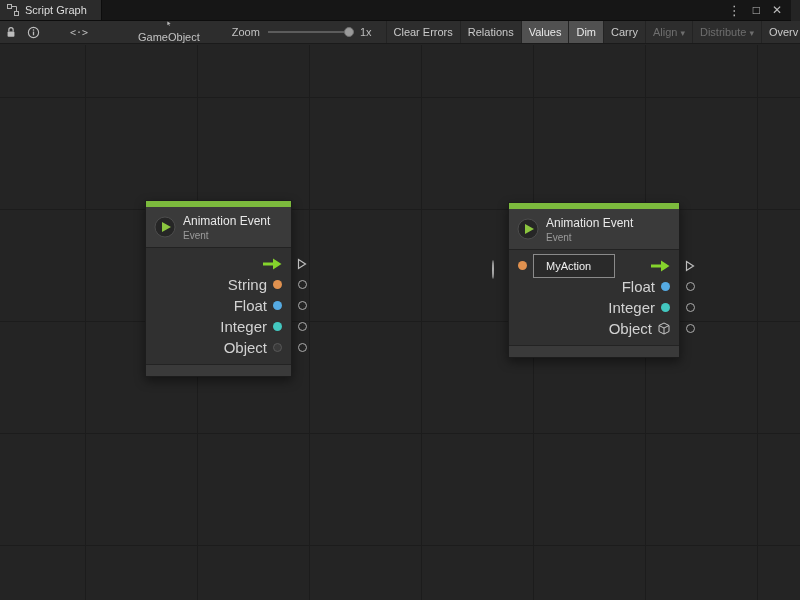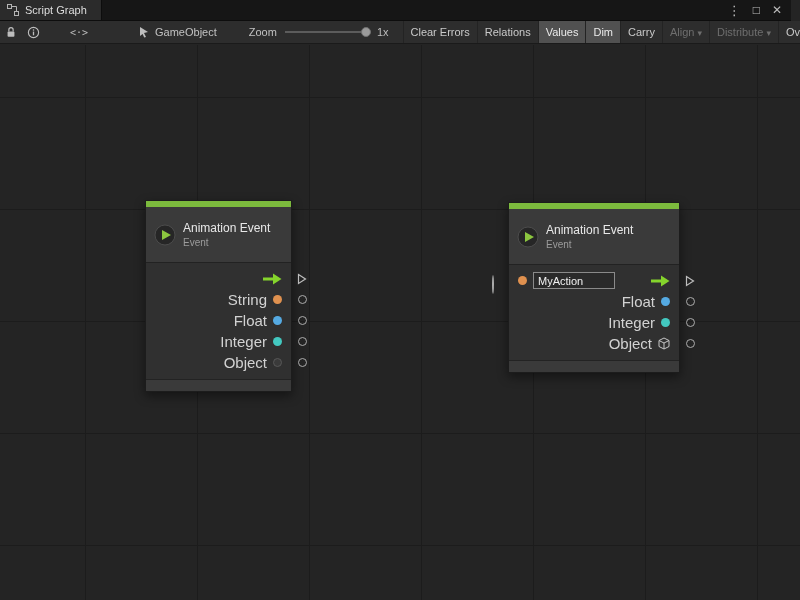--- a/index.html
+++ b/index.html
@@ -30,21 +30,21 @@
     position: absolute; top: 21px; left: 0; right: 0; height: 23px;
     background: #2d2d2d; border-bottom: 1px solid #1a1a1a;
     display: flex; align-items: stretch; font-size: 11px; color: #c9c9c9;
     overflow: hidden; white-space: nowrap;
   }
   .tb-icon {
     width: 22px; display: flex; align-items: center; justify-content: center;
     flex-shrink: 0;
   }
   .code-icon-text { font-family: "DejaVu Sans Mono", monospace; font-size: 10px; color: #bdbdbd; }
-  .go-chip { display: flex; align-items: center; gap: 5px; margin-left: 48px; flex-shrink: 0; }
+  .go-chip { display: flex; align-items: center; gap: 5px; margin-left: 48px; flex-shrink: 0; flex-direction: column; }
   .go-label { color: #c2c2c2; }
   .zoom-label { display: flex; align-items: center; margin-left: 32px; color: #c2c2c2; flex-shrink: 0; }
   .zoom-track {
     position: relative; width: 86px; height: 2px; background: #5c5c5c;
     align-self: center; margin: 0 6px 0 8px; flex-shrink: 0;
   }
   .zoom-handle {
     position: absolute; right: 0; top: -4px; width: 10px; height: 10px;
     border-radius: 50%; background: #9a9a9a; border: 1px solid #6e6e6e;
   }
@@ -72,21 +72,21 @@
 
   
   .node {
     position: absolute; background: #303030;
     border: 1px solid #1c1c1c; box-shadow: 0 4px 10px rgba(0,0,0,0.45);
   }
   .node1 { left: 145px; top: 155px; width: 147px; }
   .node2 { left: 508px; top: 157px; width: 172px; }
   .node-colorbar { height: 6px; background: #7cba3d; }
   .node-header {
-    height: 56px; background: #3a3a3a; display: flex; align-items: center;
+    height: 41px; background: #3a3a3a; display: flex; align-items: center;
     gap: 7px; padding: 0 8px; border-bottom: 1px solid #222222;
   }
   .node-title { font-size: 12px; color: #e8e8e8; }
   .node-subtitle { font-size: 10px; color: #9c9c9c; margin-top: 2px; }
   .node-body { padding: 5px 0 6px 0; background: #303030; }
   .port-row {
     position: relative; height: 21px; display: flex; align-items: center;
     justify-content: flex-end; gap: 6px; padding: 0 9px;
   }
   .port-row.left-align { justify-content: flex-start; }
@@ -103,23 +103,23 @@
   .port-in {
     position: absolute; left: -17px; top: 50%; transform: translateY(-50%);
     width: 10px; height: 10px;
   }
   .port-circle {
     width: 9px; height: 9px; border: 1px solid #ababab; border-radius: 50%;
     background: transparent;
   }
   .node-footer { height: 12px; background: #3a3a3a; border-top: 1px solid #232323; }
   .action-input {
-    width: 82px; height: 17px; background: #2a2a2a; border: 1px solid #8a8a8a;
+    width: 82px; height: 24px; background: #2a2a2a; border: 1px solid #8a8a8a;
     color: #f0f0f0; font-size: 11px; font-family: "Liberation Sans", sans-serif;
-    padding: 0 4px; outline: none;
+    padding: 0 12px; outline: none;
   }
   .arrow-right { margin-left: auto; display: flex; align-items: center; }
 </style>
 </head>
 <body>
 
 <div class="window">
 
   <div class="titlebar">
     <div class="tab">

